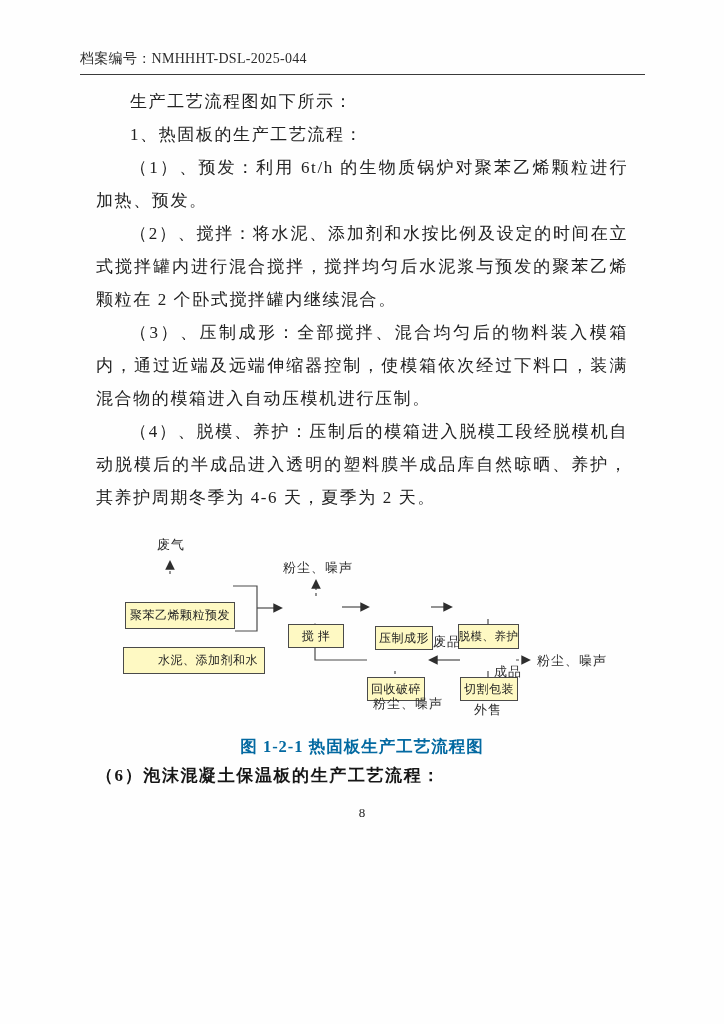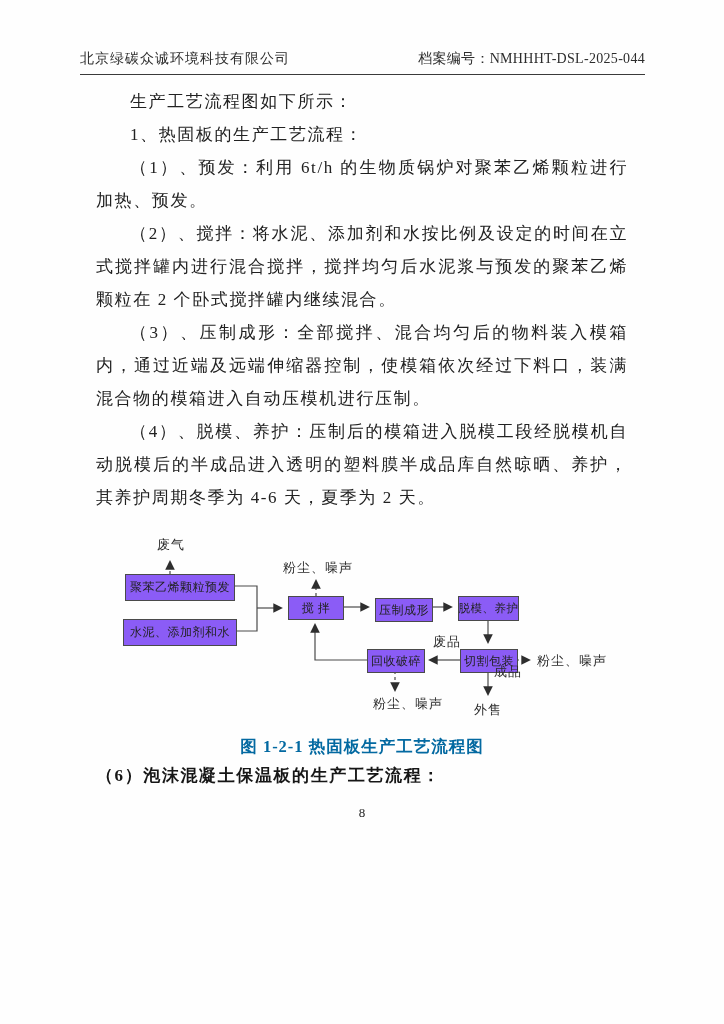--- a/index.html
+++ b/index.html
@@ -44,28 +44,29 @@
     width: 595px;
     height: 200px;
     margin: 17px 0 0 120px;
     font-size: 13px;
     color: #2a2a2a;
   }
   .flowchart svg { position: absolute; left: 0; top: 0; }
   .fc-box {
     position: absolute;
     border: 1px solid #4a4a4a;
-    background: #8b5cf6;
+    background: #fef9c3;
     display: flex;
     align-items: center;
     justify-content: center;
     font-size: 12px;
     letter-spacing: 0.5px;
     white-space: nowrap;
     color: #222;
+    margin-top: 28px;
   }
   .fc-label {
     position: absolute;
     white-space: nowrap;
     font-size: 13px;
     letter-spacing: 1px;
     color: #2a2a2a;
   }
   
   .caption {
@@ -90,21 +91,20 @@
     font-size: 13px;
     color: #222;
   }
 </style>
 </head>
 <body>
 
 <div class="page">
 
   <div class="header">
-    <span>北京绿碳众诚环境科技有限公司</span>
     <span class="archive"><span>档案编号：</span><span>NMHHHT-DSL-2025-044</span></span>
   </div>
 
   <div class="doc-body">
     <p>生产工艺流程图如下所示：</p>
     <p>1、热固板的生产工艺流程：</p>
     <p>（1）、预发：利用 6t/h 的生物质锅炉对聚苯乙烯颗粒进行加热、预发。</p>
     <p>（2）、搅拌：将水泥、添加剂和水按比例及设定的时间在立式搅拌罐内进行混合搅拌，搅拌均匀后水泥浆与预发的聚苯乙烯颗粒在 2 个卧式搅拌罐内继续混合。</p>
     <p>（3）、压制成形：全部搅拌、混合均匀后的物料装入模箱内，通过近端及远端伸缩器控制，使模箱依次经过下料口，装满混合物的模箱进入自动压模机进行压制。</p>
     <p>（4）、脱模、养护：压制后的模箱进入脱模工段经脱模机自动脱模后的半成品进入透明的塑料膜半成品库自然晾晒、养护，其养护周期冬季为 4-6 天，夏季为 2 天。</p>
@@ -134,21 +134,21 @@
         <g stroke-dasharray="3,3">
           <path d="M50,43 V31" marker-end="url(#ah)"></path>
           <path d="M196,65 V50" marker-end="url(#ah)"></path>
           <path d="M275,140 V159" marker-end="url(#ah)"></path>
           <path d="M396,129 H409" marker-end="url(#ah)"></path>
         </g>
       </g>
     </svg>
 
     <div class="fc-box" style="left:5px; top:43px; width:108px; height:25px;">聚苯乙烯颗粒预发</div>
-    <div class="fc-box" style="left:3px; top:88px; width:112px; height:25px;">水泥、添加剂和水</div>
+    <div class="fc-box" style="left:3px; top:88px; width:112px; height:25px;padding-left:28px;">水泥、添加剂和水</div>
     <div class="fc-box" style="left:168px; top:65px; width:54px; height:22px;">搅 拌</div>
     <div class="fc-box" style="left:255px; top:67px; width:56px; height:22px;text-align:right;">压制成形</div>
     <div class="fc-box" style="left:338px; top:65px; width:59px; height:23px; font-size:11.5px;">脱模、养护</div>
     <div class="fc-box" style="left:340px; top:118px; width:56px; height:22px;">切割包装</div>
     <div class="fc-box" style="left:247px; top:118px; width:56px; height:22px;">回收破碎</div>
 
     <div class="fc-label" style="left:37px; top:5px;">废气</div>
     <div class="fc-label" style="left:163px; top:28px;">粉尘、噪声</div>
     <div class="fc-label" style="left:313px; top:102px;">废品</div>
     <div class="fc-label" style="left:417px; top:121px;">粉尘、噪声</div>

